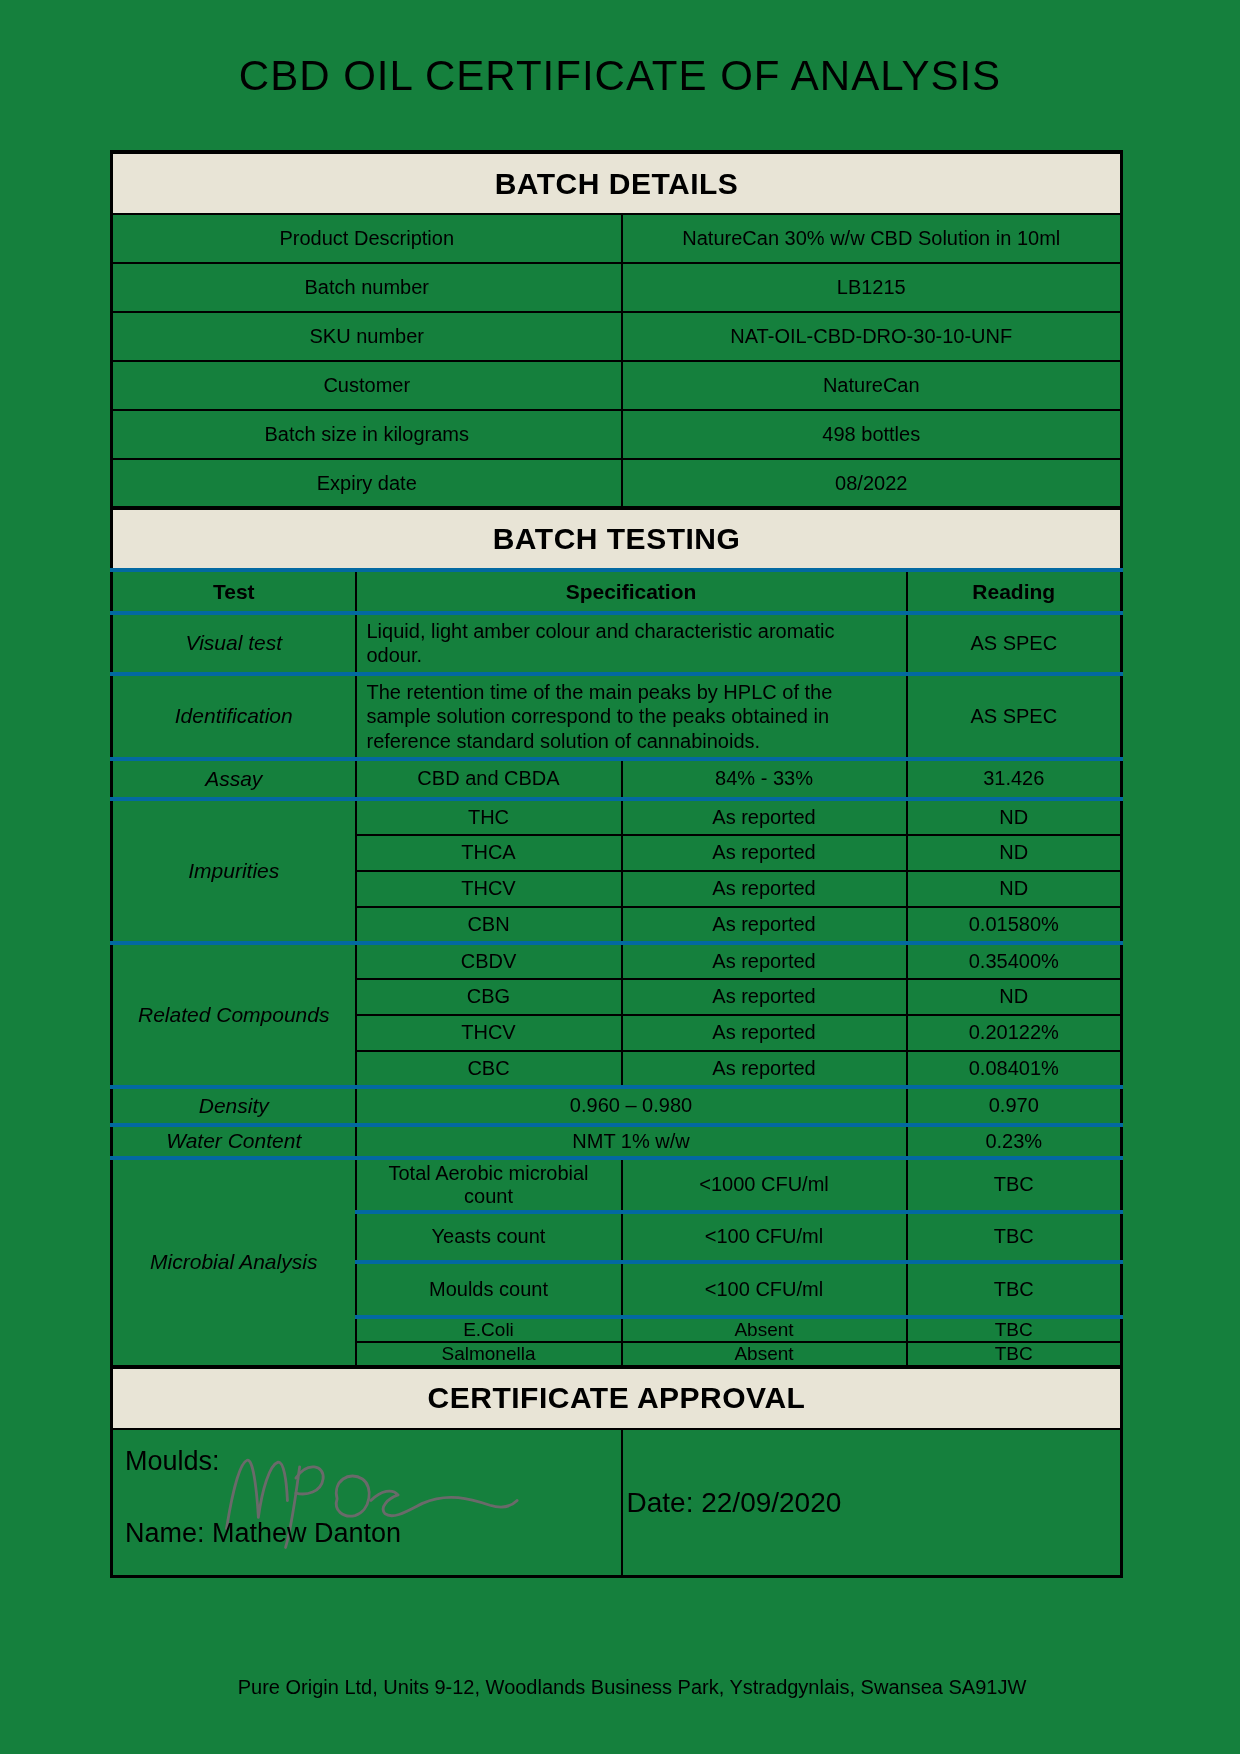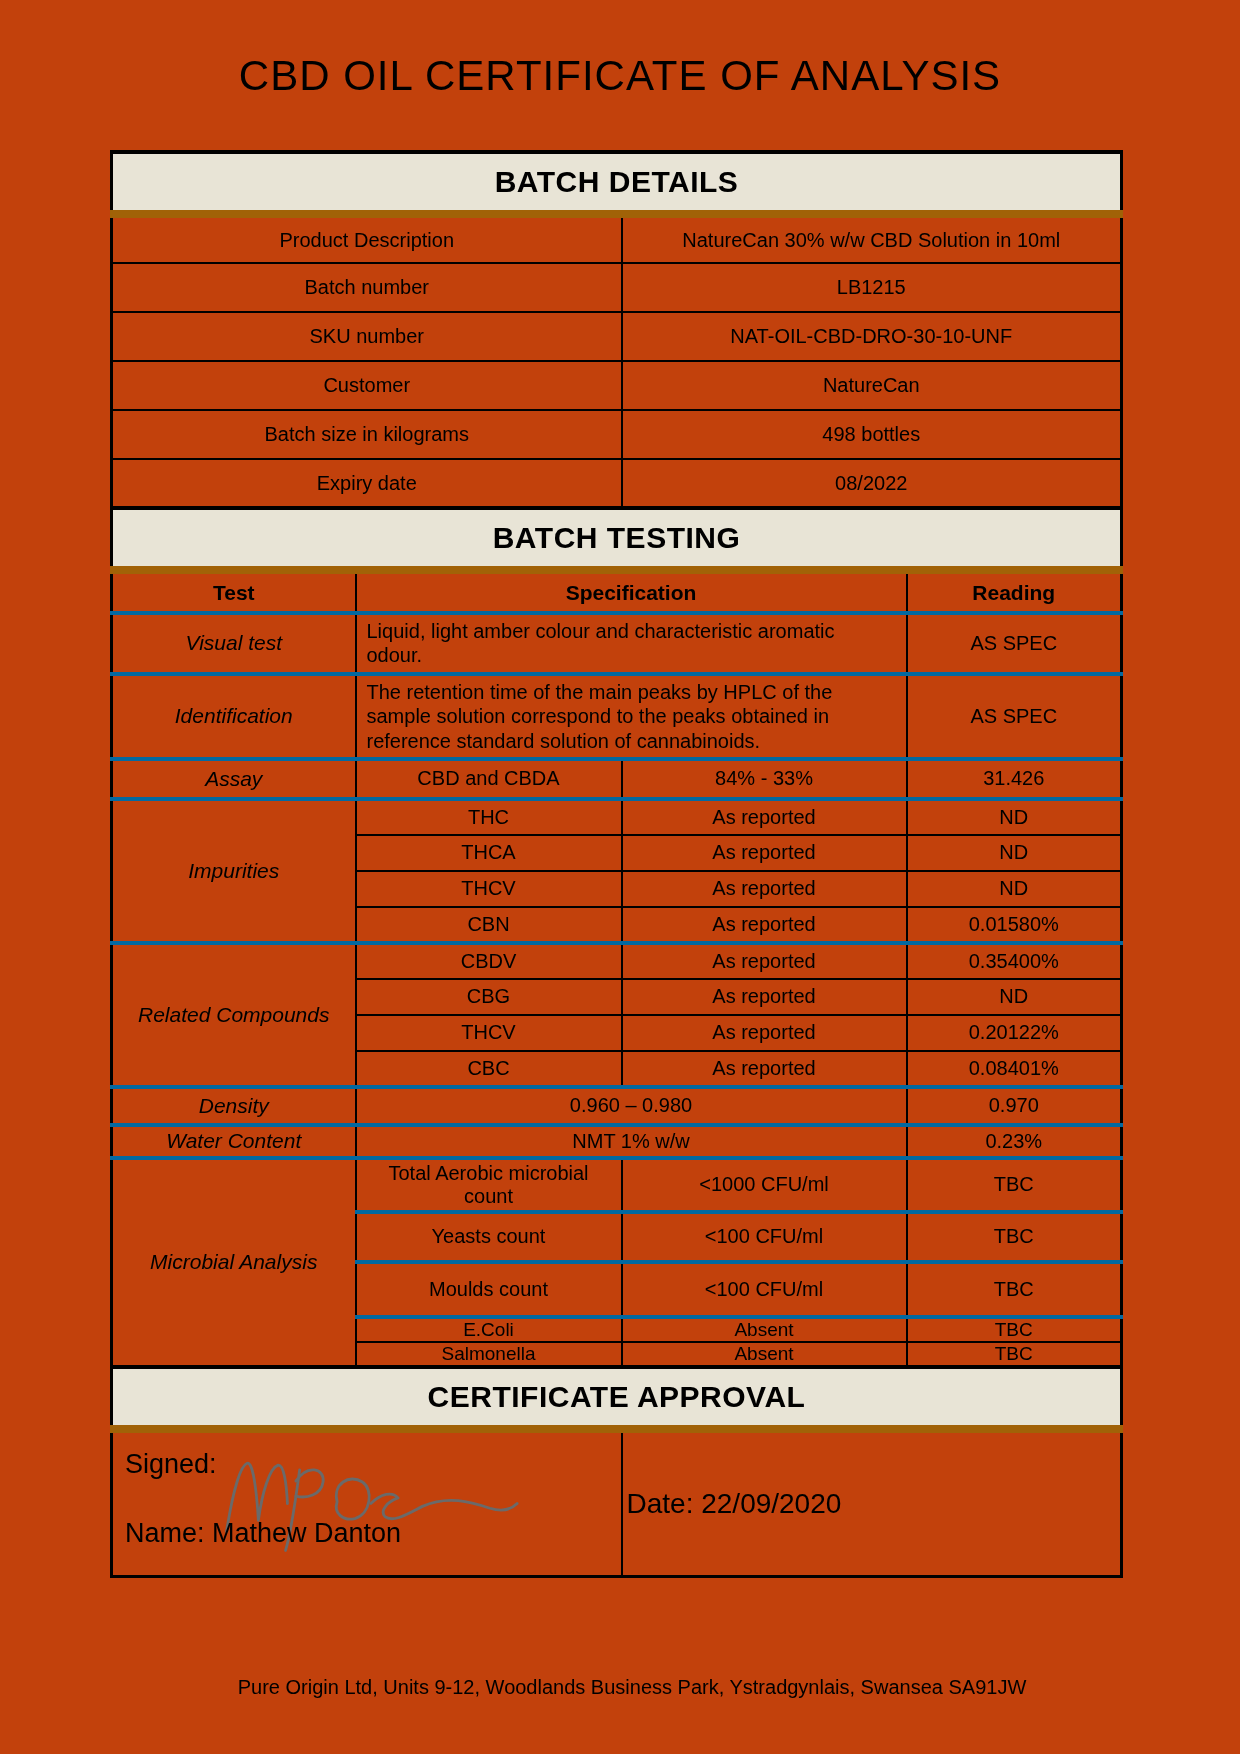--- a/index.html
+++ b/index.html
@@ -1,38 +1,38 @@
 <!DOCTYPE html>
 <html><head>
 <meta charset="utf-8">
 <style>
   html,body { margin:0; padding:0; background:#ffffff; }
   .page {
-    position:relative; width:1240px; height:1754px; background:#c2410c;
+    position:relative; width:1240px; height:1754px; background:#15803d;
     font-family:"Liberation Sans","DejaVu Sans",sans-serif; color:#000;
     overflow:hidden;
     text-decoration:underline;
   }
   .title {
     position:absolute; top:52px; left:0; width:100%;
     text-align:center; font-size:42px; font-weight:400; letter-spacing:1px;
     white-space:nowrap;
   }
   .doc { position:absolute; top:150px; left:110px; }
   table.coa {
     border-collapse:collapse; table-layout:fixed; width:1012px;
     border:3px solid #000;
   }
   td {
     border:2px solid #000; text-align:center; vertical-align:middle;
     font-size:20px; padding:2px 6px; overflow:hidden;
   }
   tr.band-row { height:62px; }
   tr.band-row td {
-    border-top:4px solid #000; border-bottom:8px solid #a16207;
+    border-top:4px solid #000; border-bottom:1px solid #a16207;
     font-weight:bold; font-size:30px; letter-spacing:0.5px;
   }
   .gt td, td.gt { border-top:4px solid #0369a1; }
   tr.h-detail   { height:49px; }
   tr.h-colhead  { height:43px; }
   tr.h-colhead td { font-weight:bold; font-size:21px; }
   tr.h-visual   { height:54px; }
   tr.h-ident    { height:74px; }
   tr.h-assay    { height:40px; }
   tr.h-comp     { height:36px; }
@@ -212,21 +212,21 @@
         <td>Absent</td>
         <td>TBC</td>
       </tr>
 
       <tr class="band-row">
         <td colspan="4" class="band" style="background: rgb(232, 228, 214);">CERTIFICATE APPROVAL</td>
       </tr>
 
       <tr class="h-approval">
         <td colspan="2" class="sign-cell">
-          <span class="signed-line">Signed:</span>
+          <span class="signed-line">Moulds:</span>
           <span class="sig-wrap">
             <svg width="300" height="116" viewBox="0 0 320 122" fill="none" stroke="#6a6a6a" stroke-width="3" stroke-linecap="round" stroke-linejoin="round">
               <path d="M8,98 C14,60 22,28 30,25 C36,23 40,52 42,86 C46,56 54,30 63,27 C69,26 72,46 73,68"></path>
               <path d="M86,32 C82,62 77,98 71,118"></path>
               <path d="M82,44 C94,26 113,30 111,45 C109,59 93,63 82,60"></path>
               <path d="M126,66 C121,47 139,36 153,45 C165,53 162,79 145,84 C132,87 122,78 126,66"></path>
               <path d="M162,68 C173,57 185,55 191,62 C180,66 171,75 177,82 C186,89 203,78 217,71 C244,59 268,66 289,73 C302,77 312,74 318,68"></path>
             </svg>
           </span>
           <span class="name-line">Name: Mathew Danton</span>

